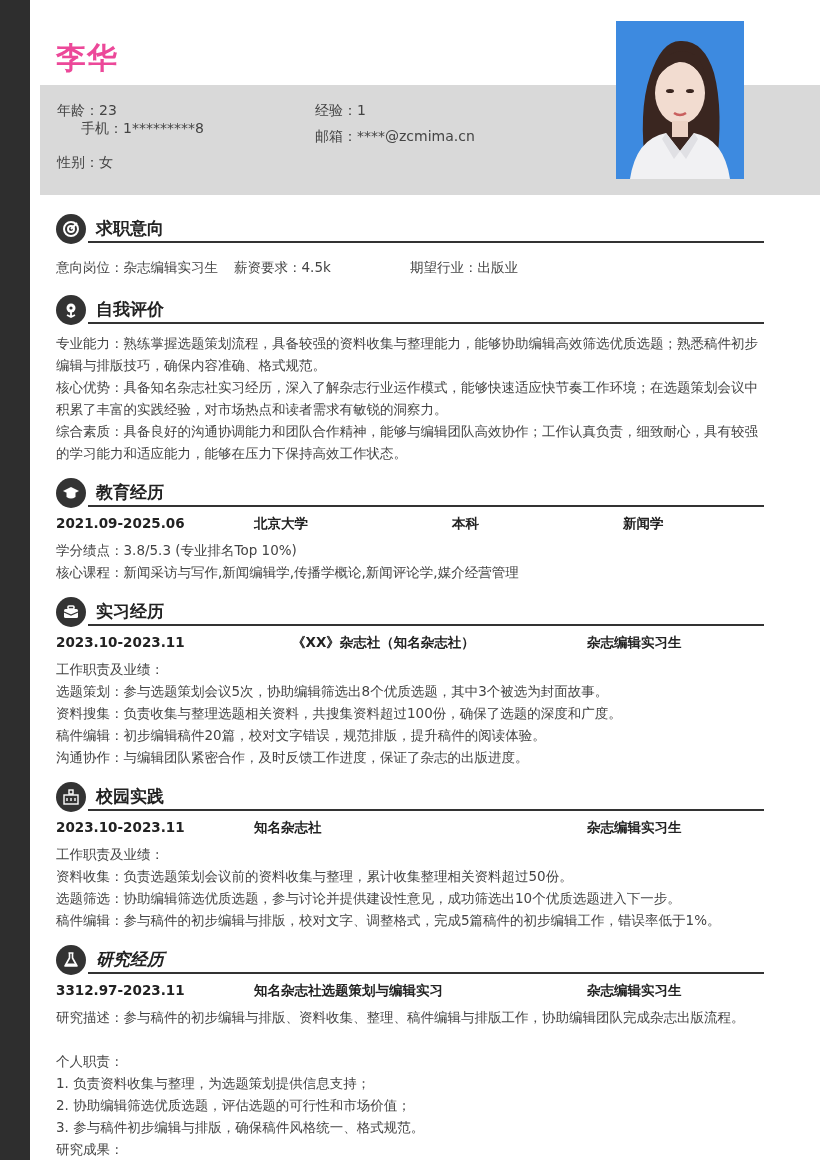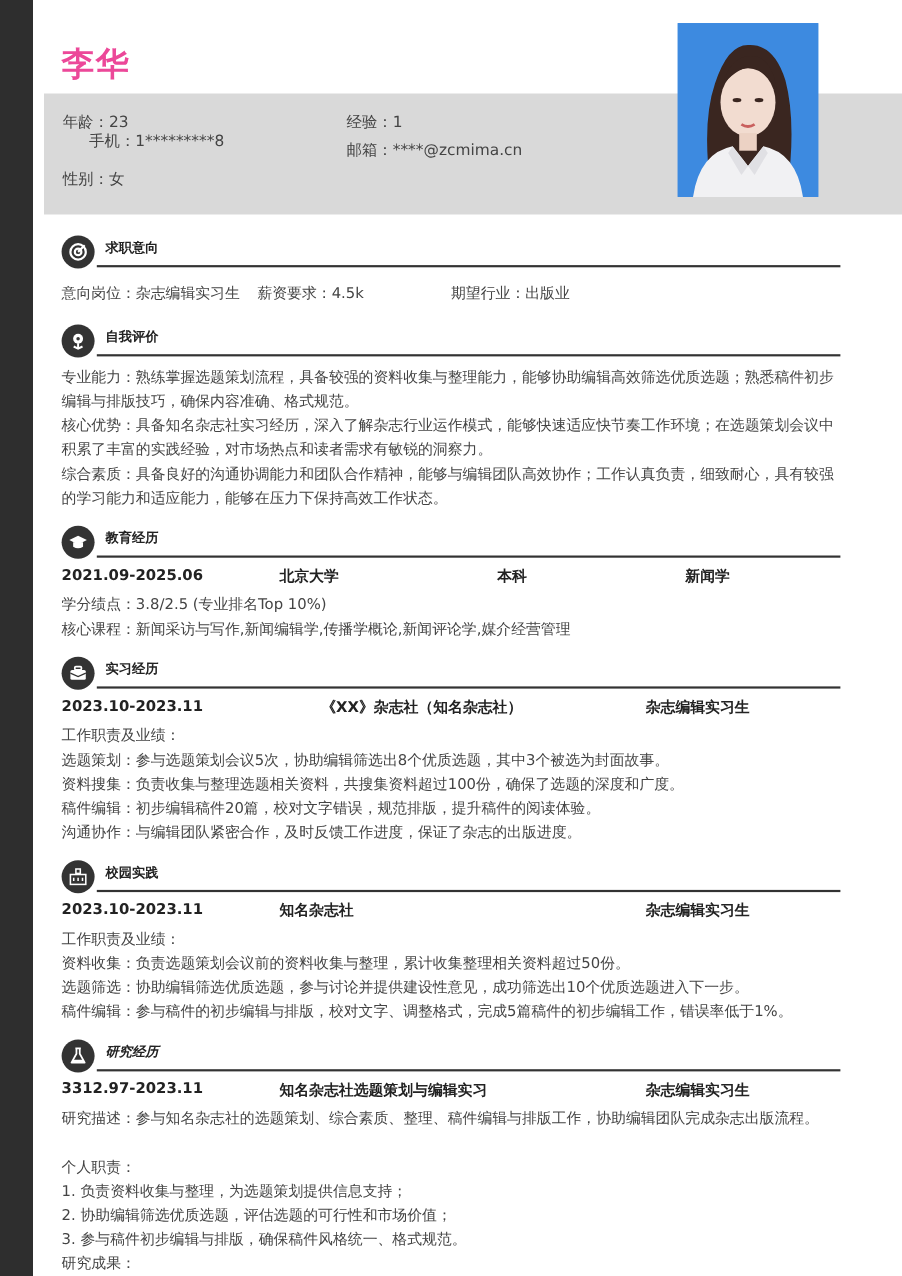--- a/index.html
+++ b/index.html
@@ -5,21 +5,21 @@
   * { margin: 0; padding: 0; box-sizing: border-box; }
   html, body { width: 820px; height: 1160px; overflow: hidden; background: #ffffff; }
   body { font-family: "DejaVu Sans", "Liberation Sans", sans-serif; color: #333; position: relative; }
   .sidebar { position: absolute; left: 0; top: 0; width: 30px; height: 1160px; background: #2e2e2e; }
   .name { position: absolute; left: 56px; top: 38px; font-size: 30px; font-weight: bold; color: #ec4899; letter-spacing: 1px; }
   .info-band { position: absolute; left: 40px; top: 85px; width: 780px; height: 110px; background: #d9d9d9; }
   .info-item { position: absolute; font-size: 14px; color: #444; white-space: nowrap; }
   .photo { position: absolute; left: 616px; top: 21px; width: 128px; height: 158px; background: #3d8ae0; overflow: hidden; }
   .section-head { position: absolute; left: 56px; width: 708px; height: 30px; }
   .section-head .icon { position: absolute; left: 0; top: 0; width: 30px; height: 30px; border-radius: 50%; background: #333; display: flex; align-items: center; justify-content: center; }
-  .section-head .title { position: absolute; left: 40px; top: 3px; font-size: 12px; font-weight: bold; color: #222; }
+  .section-head .title { position: absolute; left: 40px; top: 3px; font-size: 17px; font-weight: bold; color: #222; }
   .section-head .rule { position: absolute; left: 32px; right: 0; top: 27px; height: 1.5px; background: #333; }
   .line { position: absolute; left: 56px; width: 710px; font-size: 13.5px; color: #444; line-height: 22px; }
   .bold-row { position: absolute; left: 56px; width: 710px; height: 22px; font-size: 13.5px; font-weight: bold; color: #222; }
   .bold-row span { position: absolute; top: 0; white-space: nowrap; }
 </style>
 </head>
 <body>
 
 <div class="sidebar"></div>
 
@@ -87,21 +87,21 @@
   </div>
   <div class="title">教育经历</div>
   <div class="rule"></div>
 </div>
 <div class="bold-row" style="top:515px;">
   <span style="left:0;">2021.09-2025.06</span>
   <span style="left:198px;">北京大学</span>
   <span style="left:396px;">本科</span>
   <span style="left:531px;margin-left:36px;">新闻学</span>
 </div>
-<div class="line" style="top:539px;">学分绩点：3.8/2.5 (专业排名Top 10%)</div>
+<div class="line" style="top:539px;">学分绩点：3.8/5.3 (专业排名Top 10%)</div>
 <div class="line" style="top:561px;">核心课程：新闻采访与写作,新闻编辑学,传播学概论,新闻评论学,媒介经营管理</div>
 
 <div class="section-head" style="top:597px;">
   <div class="icon">
     <svg width="18" height="18" viewBox="0 0 18 18">
         <rect x="6" y="3" width="6" height="3" rx="1" stroke="#fff" stroke-width="1.6" fill="none"></rect>
         <rect x="2" y="6" width="14" height="9" rx="1.5" fill="#fff"></rect>
         <path d="M2 9 L9 12 L16 9" stroke="#333" stroke-width="1.2" fill="none"></path>
       </svg>
   </div>
@@ -148,18 +148,18 @@
       </svg>
   </div>
   <div class="title">研究经历</div>
   <div class="rule"></div>
 </div>
 <div class="bold-row" style="top:982px;">
   <span style="left:0;">3312.97-2023.11</span>
   <span style="left:198px;">知名杂志社选题策划与编辑实习</span>
   <span style="left:531px;">杂志编辑实习生</span>
 </div>
-<div class="line" style="top:1006px;">研究描述：参与知名杂志社的选题策划、综合素质、整理、稿件编辑与排版工作，协助编辑团队完成杂志出版流程。</div>
+<div class="line" style="top:1006px;">研究描述：参与稿件的初步编辑与排版、资料收集、整理、稿件编辑与排版工作，协助编辑团队完成杂志出版流程。</div>
 <div class="line" style="top:1050px;">个人职责：</div>
 <div class="line" style="top:1072px;">1. 负责资料收集与整理，为选题策划提供信息支持；</div>
 <div class="line" style="top:1094px;">2. 协助编辑筛选优质选题，评估选题的可行性和市场价值；</div>
 <div class="line" style="top:1116px;">3. 参与稿件初步编辑与排版，确保稿件风格统一、格式规范。</div>
 <div class="line" style="top:1138px;">研究成果：</div>
 
 </body></html>

